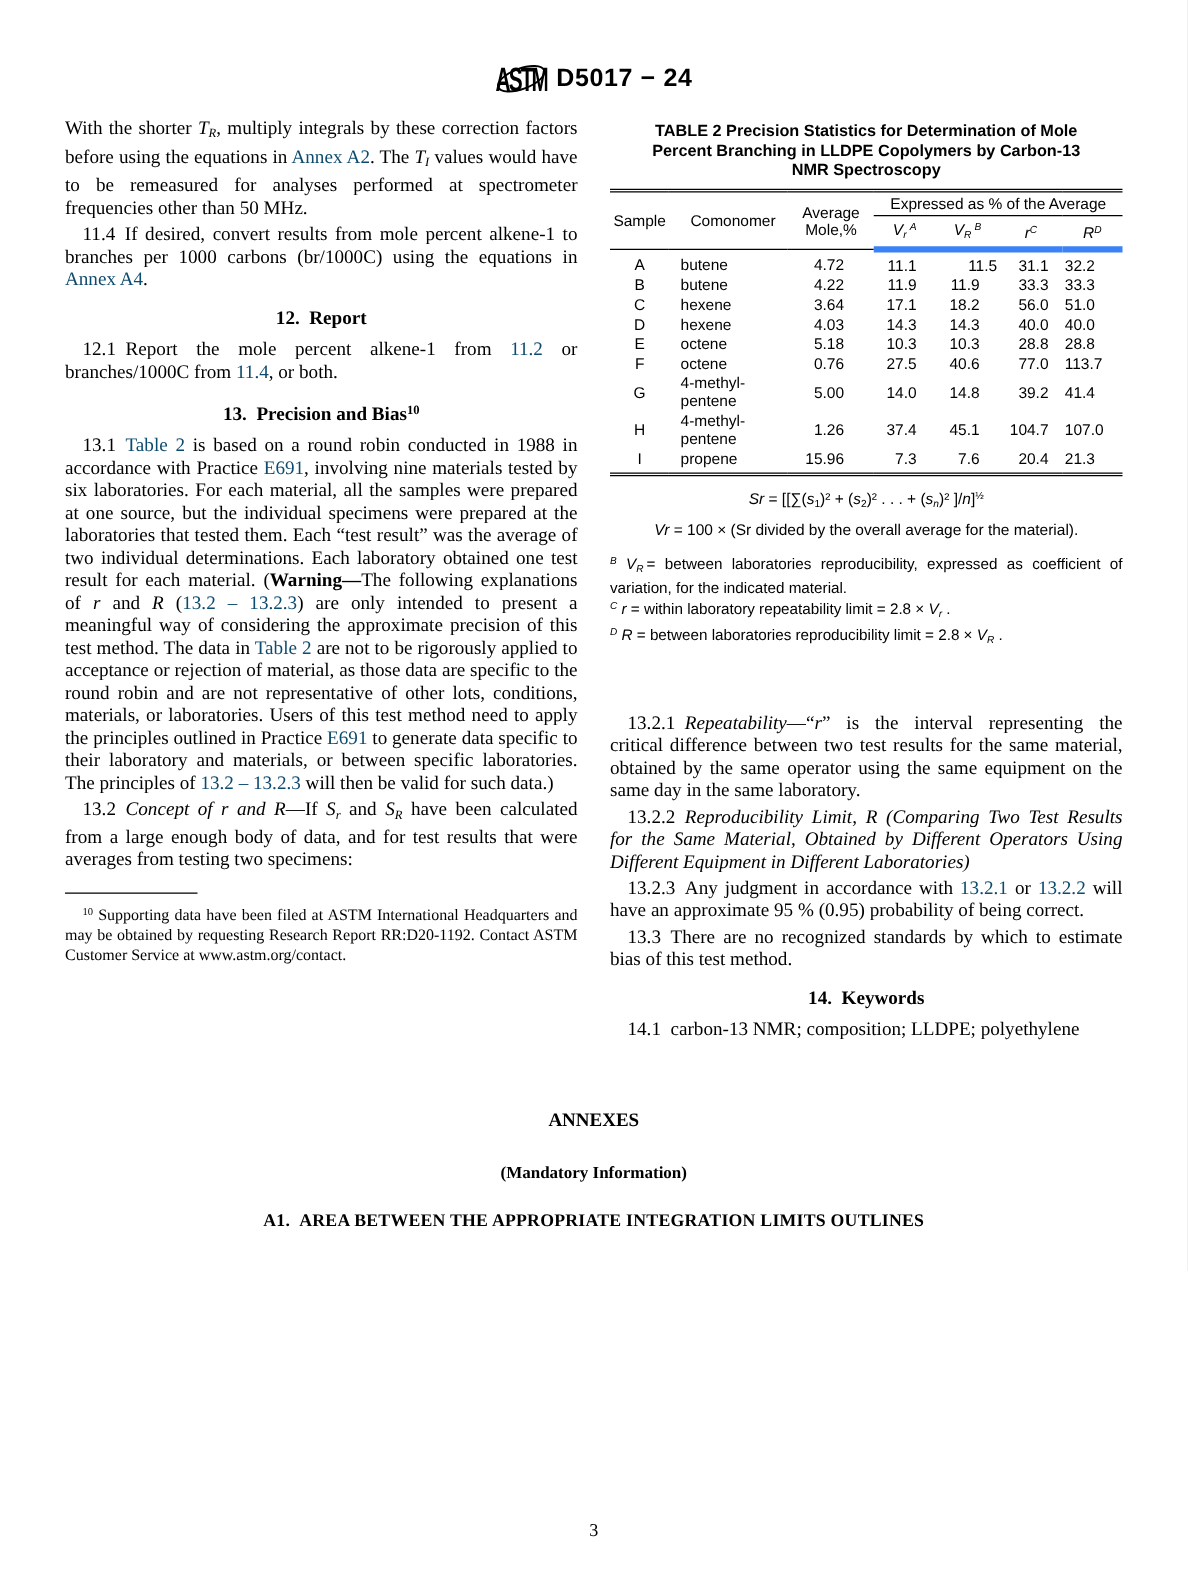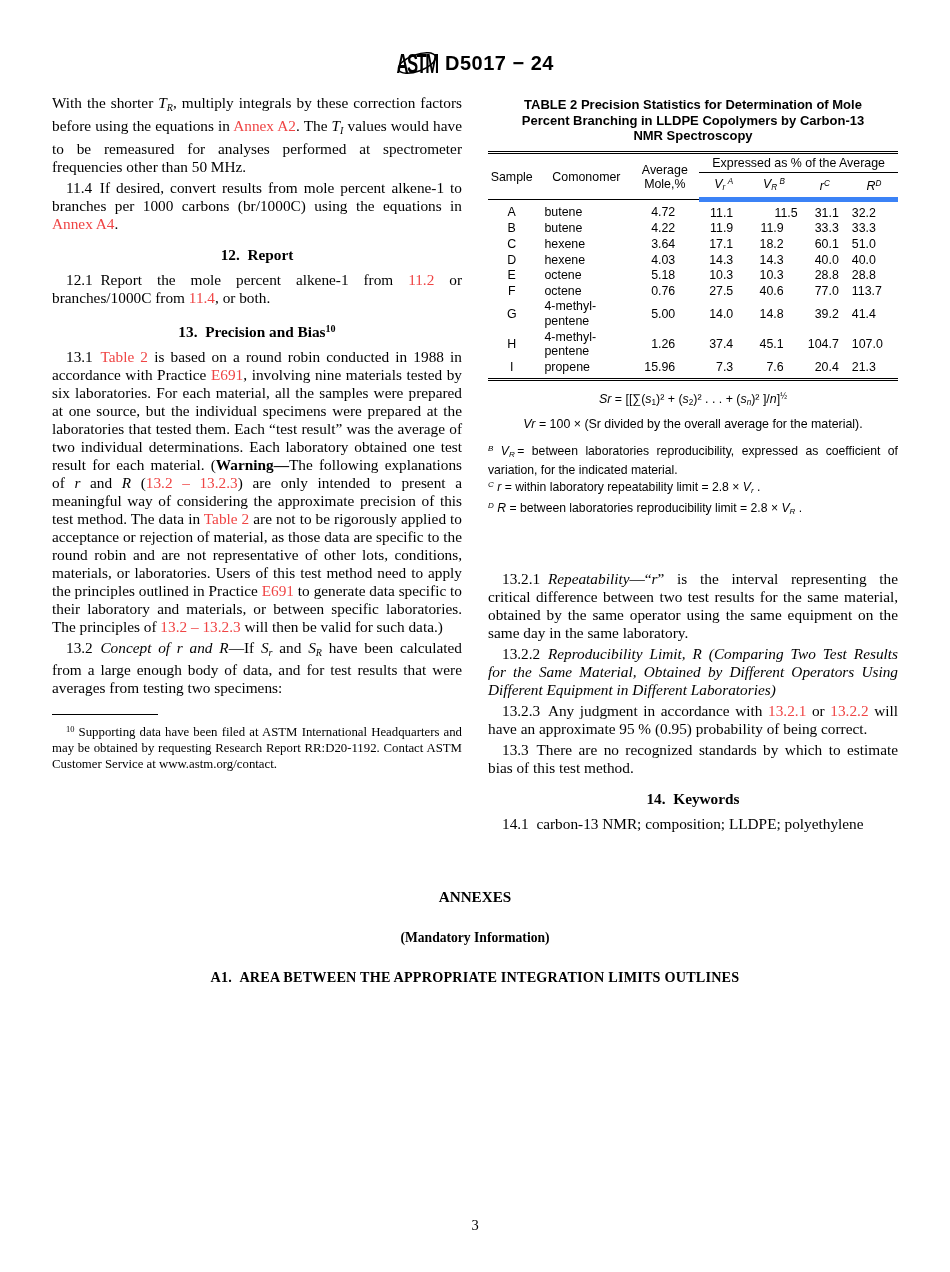--- a/index.html
+++ b/index.html
@@ -15,21 +15,21 @@
   .col{width:410px;font-size:15.3px;line-height:18px;text-align:justify;}
   .para{margin:0;text-indent:14px;}
   .para + .para{margin-top:3px;}
   .noindent{text-indent:0;}
   .sect-h{font-weight:bold;text-indent:0;text-align:center;margin:13px 0 7px 0;}
   .fnrule{border:none;border-top:1px solid #000;width:106px;margin:17px 0 7px 0;}
   .fn{font-size:12.8px;line-height:15.4px;text-indent:14px;margin:0;text-align:justify;}
   
   .i{font-style:italic;}
   .b{font-weight:bold;}
-  .lnk{color:#ef4444;}
+  .lnk{color:#0c4a6e;}
   .sub{font-size:0.66em;vertical-align:-0.28em;}
   .sup{font-size:0.66em;vertical-align:0.5em;}
   
   .t2-title{font-family:"Liberation Sans",sans-serif;font-weight:bold;font-size:13px;
     line-height:15.5px;text-align:center;margin:3px 18px 7px 18px;text-indent:0;}
   .t2wrap{border-top:1px solid #000;border-bottom:1px solid #000;padding:1.5px 0;}
   table.t2{width:100%;border-collapse:collapse;border-top:1px solid #000;border-bottom:1px solid #000;
     font-family:"Liberation Sans",sans-serif;font-size:12.4px;}
   .t2 th{font-weight:normal;text-align:center;vertical-align:middle;padding:2px 2px;line-height:14px;}
   .t2 th.avg{white-space:pre-line;}
@@ -137,21 +137,21 @@
                 <td class="c4">11.9</td>
                 <td class="c5">33.3</td>
                 <td class="c6">33.3</td>
               </tr>
               <tr>
                 <td class="c0">C</td>
                 <td class="c1">hexene</td>
                 <td class="c2">3.64</td>
                 <td class="c3">17.1</td>
                 <td class="c4">18.2</td>
-                <td class="c5">60.1</td>
+                <td class="c5">56.0</td>
                 <td class="c6">51.0</td>
               </tr>
               <tr>
                 <td class="c0">D</td>
                 <td class="c1">hexene</td>
                 <td class="c2">4.03</td>
                 <td class="c3">14.3</td>
                 <td class="c4">14.3</td>
                 <td class="c5">40.0</td>
                 <td class="c6">40.0</td>

